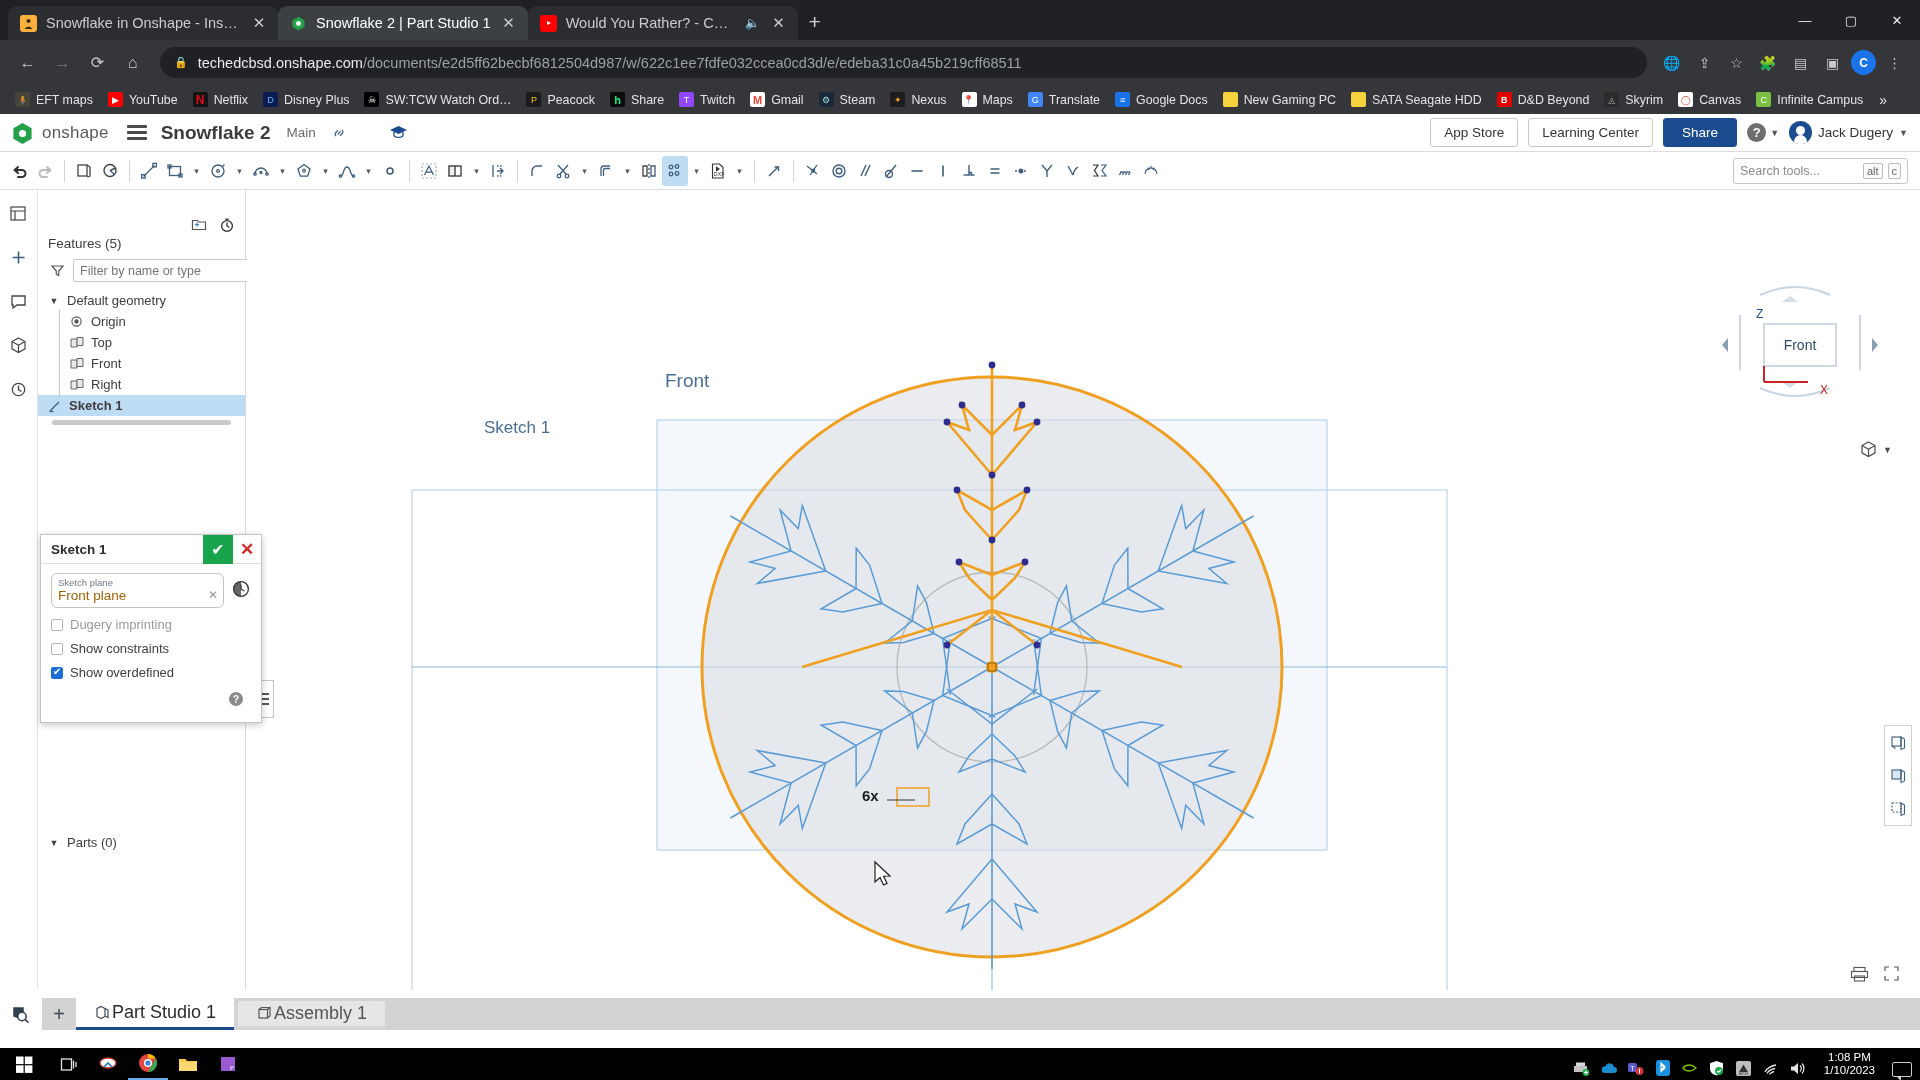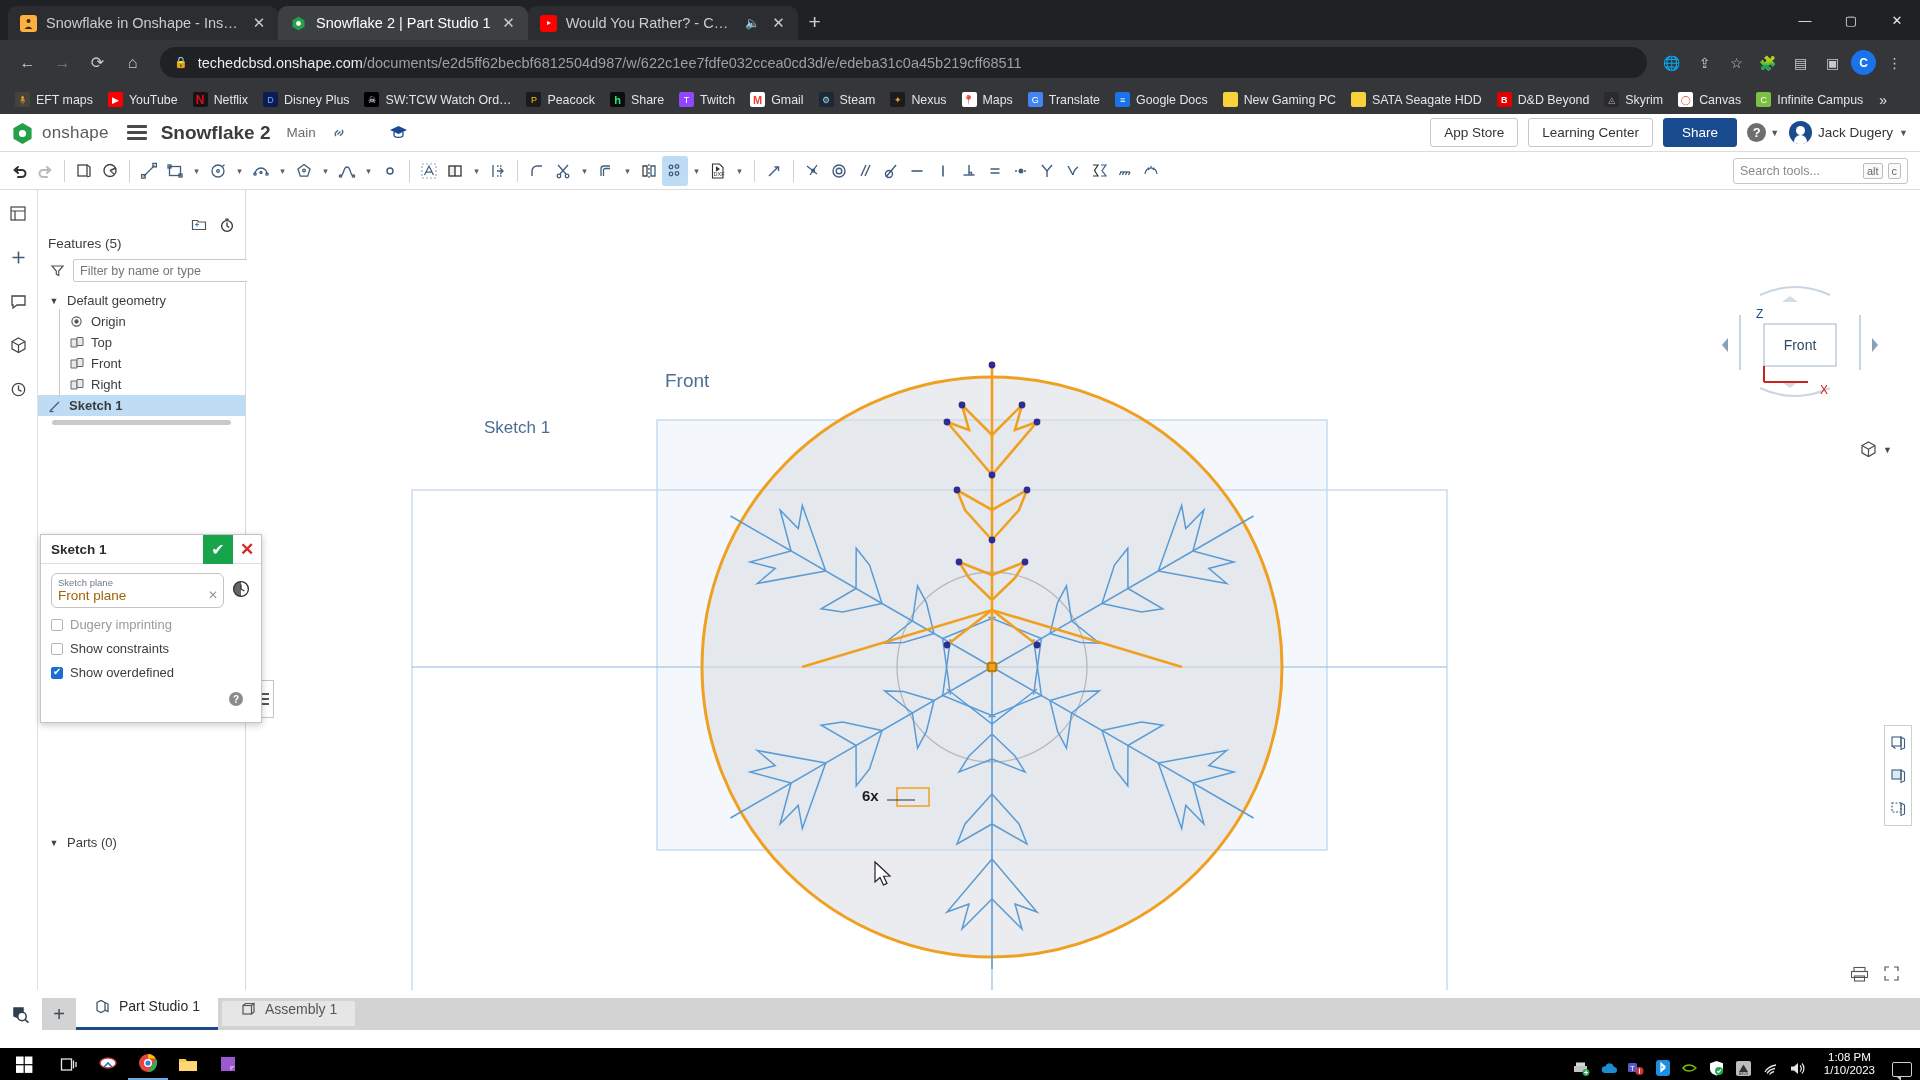--- a/index.html
+++ b/index.html
@@ -142,21 +142,21 @@
   #graphics { position:absolute; left:247px; top:76px; right:0; bottom:58px; background:#fff; overflow:hidden; }
   #viewcube { position:absolute; right:40px; top:80px; width:160px; height:150px; }
   #view-tools { position:absolute; right:8px; top:535px; width:28px; background:#fff; border:1px solid #cfcfcf; }
   #view-tools div { width:26px; height:33px; display:flex; align-items:center; justify-content:center; color:#3f5d7d;}
 
   
   #bottombar { position:absolute; left:0; right:0; bottom:0; height:58px; background:#fff; }
   #tabrow { position:absolute; left:0; right:0; top:8px; height:32px; display:flex; align-items:stretch; }
   .bt-icn { width:42px; display:flex; align-items:center; justify-content:center; color:#3c4a56; }
   #tabrow-bg { position:absolute; left:42px; right:0; top:8px; height:32px; background:#d3d3d3;}
-  .studio-tab { position:relative; z-index:3; display:flex; align-items:flex-start; gap:8px; padding:0 18px; font-size:14px;}
+  .studio-tab { position:relative; z-index:3; display:flex; align-items:center; gap:1px; padding:0 18px; font-size:18px;}
   .studio-tab.act { background:#fff; color:#2b2b2b; border-bottom:3px solid #1b4b8f; }
   .studio-tab.ina { background:#e6e6e6; color:#555; margin:3px 4px 4px 4px; border-radius:2px 2px 0 0;}
   .plusbtn { position:relative; z-index:3; width:34px; display:flex; align-items:center; justify-content:center; color:#3c4a56; font-size:20px;}
 
   
   #taskbar { position:absolute; left:0; bottom:0; width:1920px; height:32px; background:#000; display:flex; align-items:center; }
   .tb-start { width:48px; height:32px; display:flex; align-items:center; justify-content:center;}
   .tb-search { width:1250px; height:26px; background:#e8e8e8; display:flex; align-items:center; gap:10px; padding:0 12px; color:#3d3d3d; font-size:12.5px;}
   .tb-icn { width:40px; height:32px; display:flex; align-items:center; justify-content:center;}
   .tray { margin-left:auto; display:flex; align-items:flex-end; gap:9px; padding-right:8px;}

